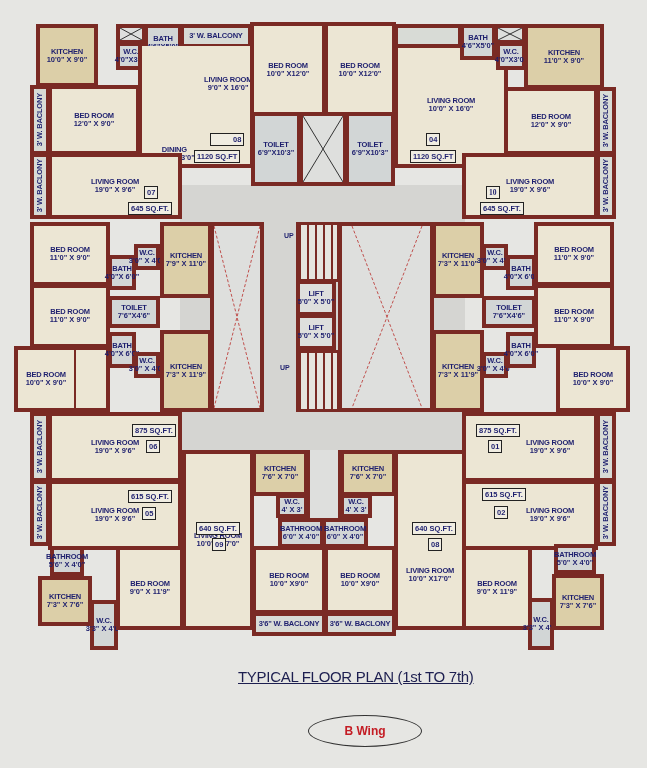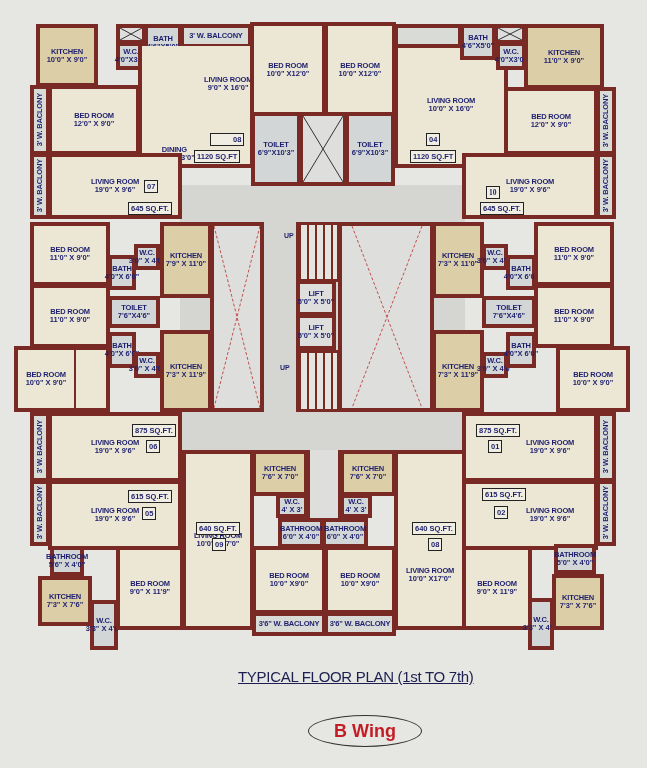--- a/index.html
+++ b/index.html
@@ -13,21 +13,21 @@
     .room.lobby { background:#d5d5d2; border-color:#7a2a24; }
     .room.balc { background:#d8dbd6; }
     .lbl { color:#1d1f6e; font-weight:bold; font-size:7.5px; line-height:8px; white-space:nowrap; letter-spacing:-0.2px; }
     .dim { color:#1d1f6e; font-weight:bold; font-size:7.5px; line-height:8px; white-space:nowrap; }
     .vert { writing-mode:vertical-rl; transform:rotate(180deg); }
     .box { position:absolute; border:1.5px solid #222; background:#f0ede2; color:#1d1f6e; font-size:7.5px; font-weight:bold; padding:1px 2px; white-space:nowrap; line-height:9px; }
     .xcross { position:absolute; }
     .stairs { position:absolute; box-sizing:border-box; border:3px solid #7a2a24; background:repeating-linear-gradient(90deg,#7a2a24 0 2px,#e6e4de 2px 8px); }
     .up { position:absolute; font-size:7px; font-weight:bold; color:#1d1f6e; }
     .title { position:absolute; left:238px; top:654px; font-size:15px; color:#1d1f50; text-decoration:underline; letter-spacing:-0.3px;margin-top:14px; }
-    .wing { position:absolute; left:308px; top:715px; width:112px; height:30px; border:1.5px solid #333; border-radius:50%; display:flex; align-items:center; justify-content:center; color:#c41c24; font-weight:bold; font-size:18px; }
+    .wing { position:absolute; left:308px; top:715px; width:112px; height:30px; border:1.5px solid #333; border-radius:50%; display:flex; align-items:center; justify-content:center; color:#c41c24; font-weight:bold; font-size:12px; }
   </style>
 </head>
 <body>
 
 <div class="plan">
 
   <div class="room lobby" style="left:180px;top:185px;width:285px;height:300px;border:none;"></div>
 
   <div class="room kitchen" style="left:36px;top:24px;width:62px;height:63px;">
     <span class="lbl">KITCHEN</span>
@@ -70,21 +70,21 @@
   <div class="box" style="left:210px;top:133px;padding-left:22px;">08</div>
   <div class="box" style="left:194px;top:150px;">1120 SQ.FT</div>
 
   <div class="room floor" style="left:48px;top:153px;width:134px;height:66px;">
     <span class="lbl">LIVING ROOM</span>
     <span class="dim">19'0" X 9'6"</span>
   </div>
   <div class="room balc" style="left:30px;top:153px;width:20px;height:66px;">
     <span class="lbl vert">3' W. BACLONY</span>
   </div>
-  <div class="box" style="left:144px;top:180px;">07</div>
+  <div class="box" style="left:144px;top:186px;">07</div>
   <div class="box" style="left:128px;top:202px;">645 SQ.FT.</div>
 
   <div class="room floor" style="left:250px;top:22px;width:76px;height:95px;">
     <span class="lbl">BED ROOM</span>
     <span class="dim">10'0" X12'0"</span>
   </div>
   <div class="room floor" style="left:324px;top:22px;width:72px;height:95px;">
     <span class="lbl">BED ROOM</span>
     <span class="dim">10'0" X12'0"</span>
   </div>

